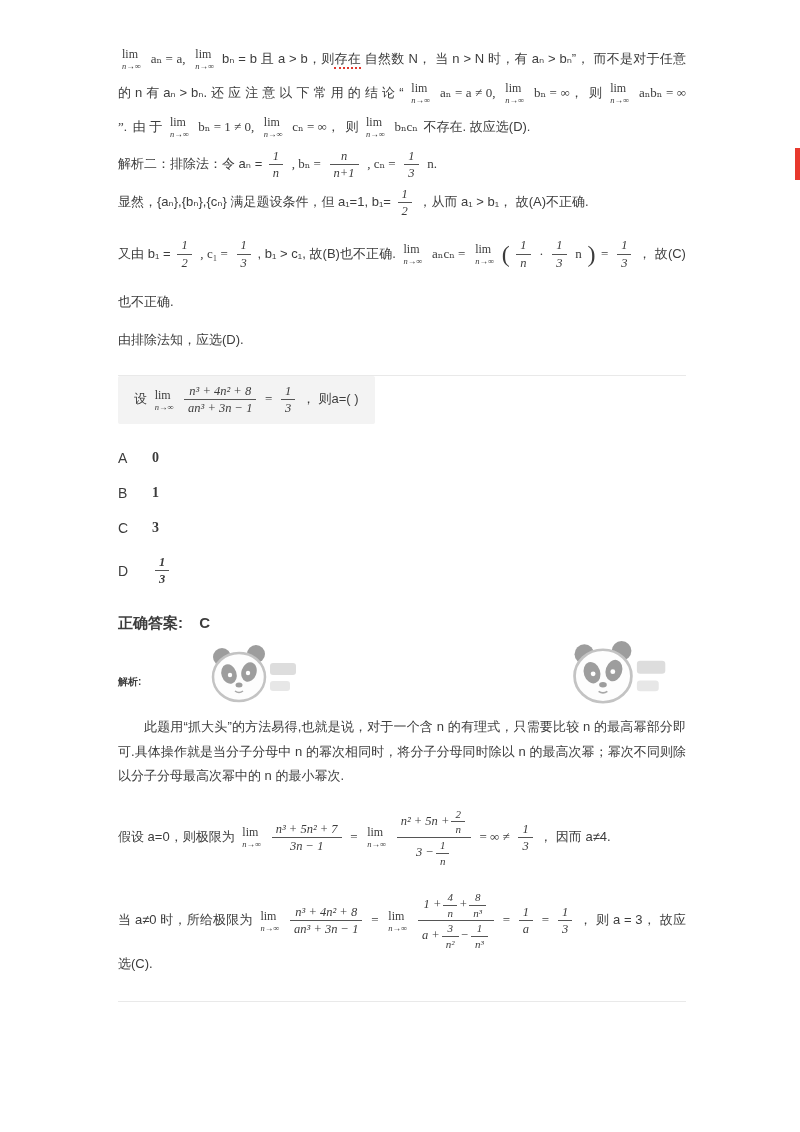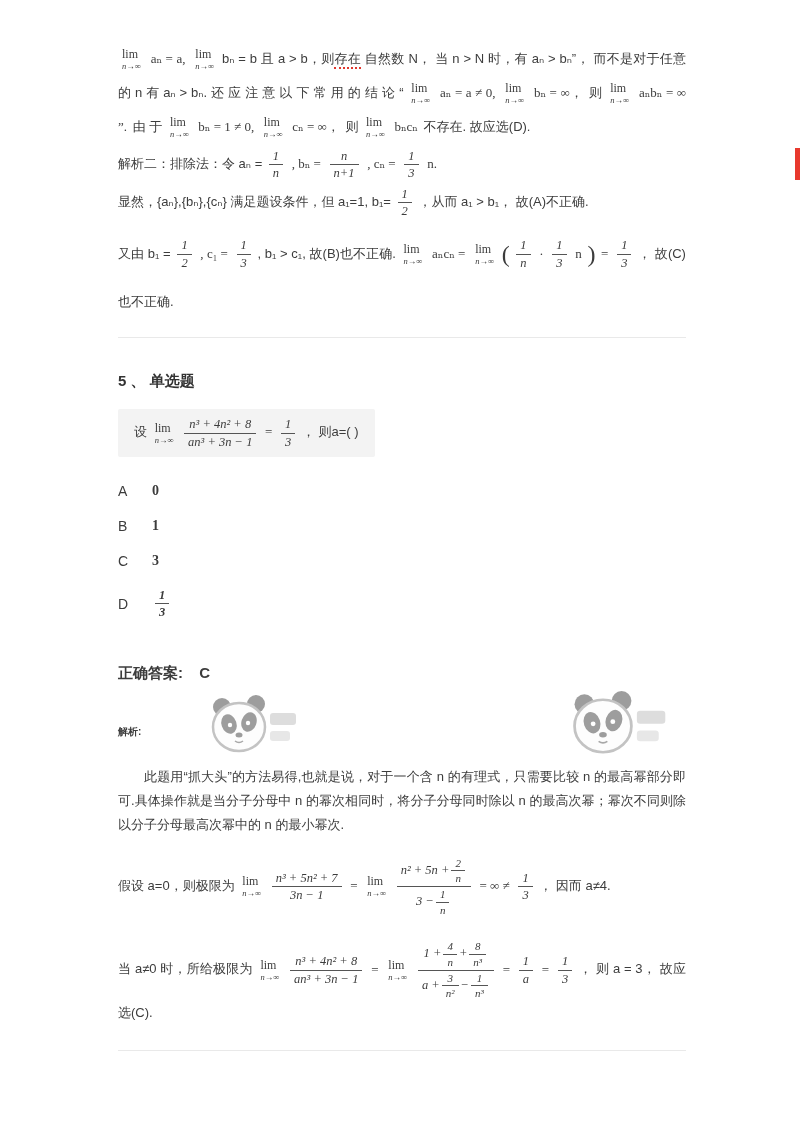--- a/index.html
+++ b/index.html
@@ -33,21 +33,21 @@
 
   .hr { border:none; border-top:1px solid #e9e9e9; margin:18px 0 0; width:568px; }
 
   
   .qhead { font-size:15px; font-weight:bold; color:#333; margin:34px 0 18px; }
   .qbox { display:inline-block; background:#f3f3f3; border-radius:2px; padding:8px 16px; font-size:13px; }
   .opts { margin-top:26px; }
   .opt { display:flex; align-items:center; margin:19px 0; font-size:14px; }
   .opt .ol { width:34px; }
   .opt .ov { font-family:"Liberation Serif","DejaVu Serif",serif; font-weight:bold; }
-  .ansrow { margin-top:44px; font-size:15px; }
+  .ansrow { margin-top:28px; font-size:15px; }
   .anslabel { font-weight:bold; }
   .ansval { margin-left:12px; font-weight:bold; }
 
   
   .jx-row { position:relative; margin:26px 0 12px; height:44px; }
   .jx-label { font-weight:bold; font-size:10px; position:absolute; left:0; top:16px; }
   .panda { position:absolute; opacity:.85; }
   .panda.pA { left:82px; top:-14px; }
   .panda.pB { left:442px; top:-18px; }
 
@@ -120,29 +120,26 @@
       <span class="frac"><span class="fn">1</span><span class="fd">n</span></span>
       <span class="math">·</span>
       <span class="frac"><span class="fn">1</span><span class="fd">3</span></span>
       <span class="math">n</span>
       <span class="paren">)</span>
       <span class="math">=</span>
       <span class="frac"><span class="fn">1</span><span class="fd">3</span></span>
       <span class="cn">，  故(C)也不正确.</span>
     </p>
 
+    <p>由排除法知，应选(D).</p>
   </div>
 
   <hr class="hr">
 
   
-  <div class="qhead">
-    <span>5 、</span>
-    <span>单选题</span>
-  </div>
 
   <div class="qbox">
     <span class="cn">设</span>
     <span class="lim"><span class="l">lim</span><span class="s">n→∞</span></span>
     <span class="frac"><span class="fn">n³ + 4n² + 8</span><span class="fd">an³ + 3n − 1</span></span>
     <span class="math">=</span>
     <span class="frac"><span class="fn">1</span><span class="fd">3</span></span>
     <span class="cn">， 则a=( )</span>
   </div>
 

